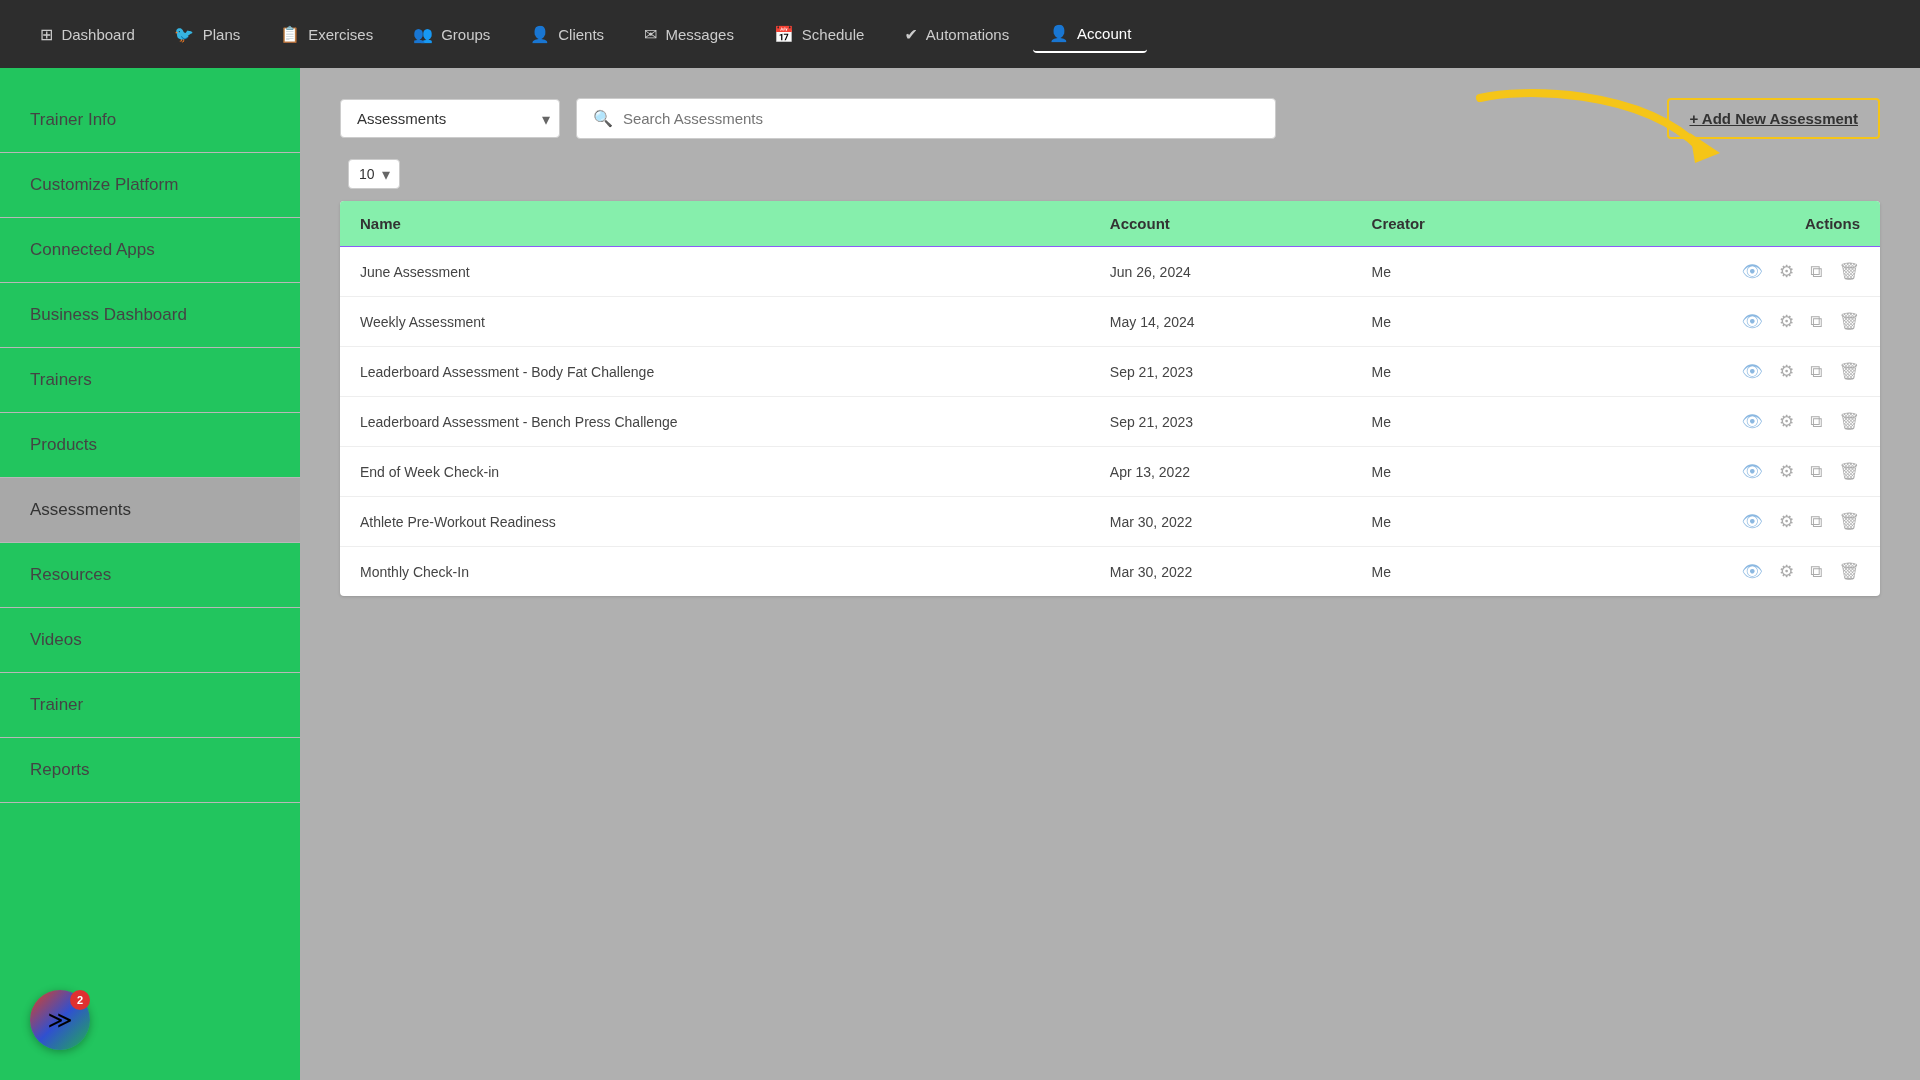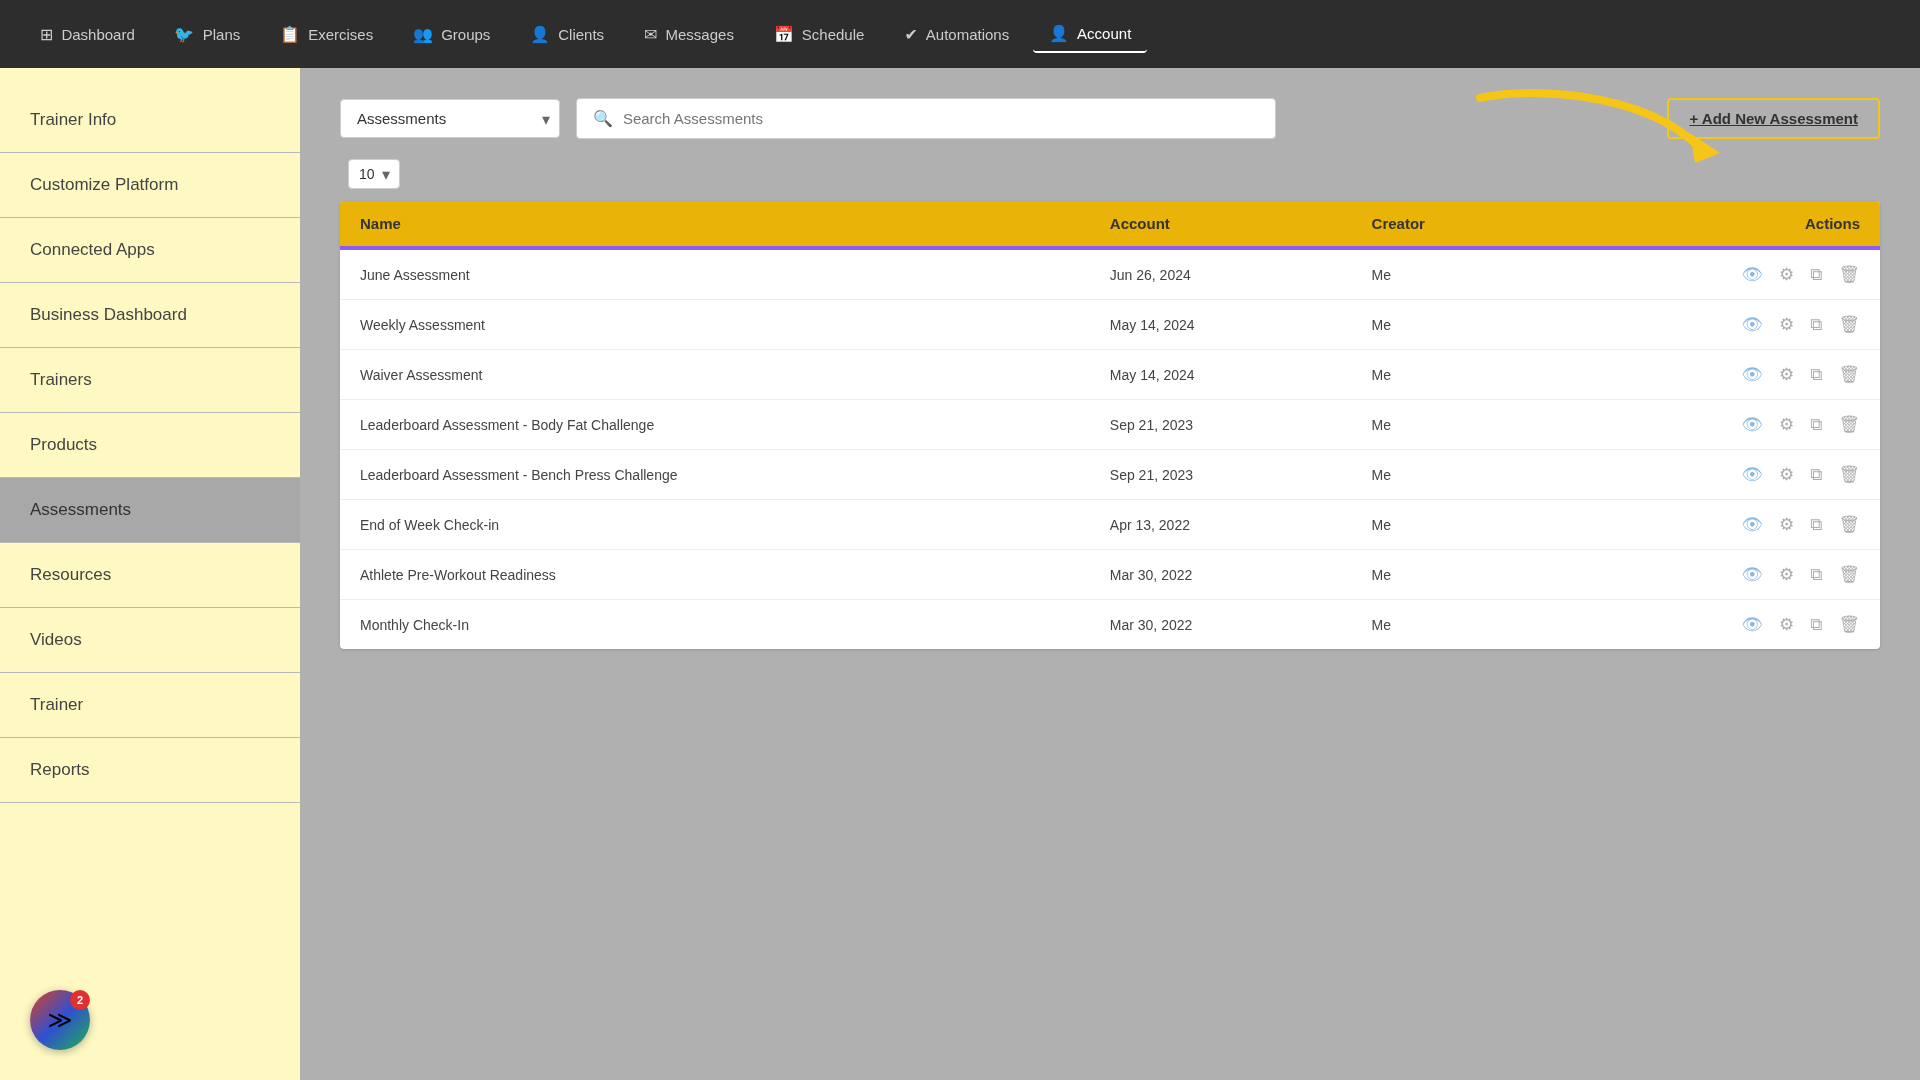--- a/index.html
+++ b/index.html
@@ -33,21 +33,21 @@
 
     
     .main-container {
       display: flex;
       min-height: calc(1080px - 68px);
     }
 
     
     .sidebar {
       width: 300px;
-      background: #fef9c3;
+      background: #22c55e;
       padding: 20px 0;
       flex-shrink: 0;
     }
     .sidebar-item {
       padding: 22px 30px;
       font-size: 17px;
       color: #444;
       cursor: pointer;
       border-bottom: 1px solid #b8b8b8;
     }
@@ -138,27 +138,27 @@
     
     .assessments-table {
       width: 100%;
       border-collapse: collapse;
       background: #fff;
       border-radius: 4px;
       overflow: hidden;
       box-shadow: 0 1px 3px rgba(0,0,0,0.15);
     }
     .assessments-table th {
-      background: #eab308;
+      background: #86efac;
       padding: 14px 20px;
       text-align: left;
       font-size: 15px;
       font-weight: 600;
       color: #333;
-      border-bottom: 4px solid #8b5cf6;
+      border-bottom: 1px solid #8b5cf6;
     }
     .assessments-table th.right { text-align: right; }
     .assessments-table td {
       padding: 14px 20px;
       font-size: 14px;
       color: #444;
       border-bottom: 1px solid #eee;
     }
     .assessments-table tr:last-child td { border-bottom: none; }
 
@@ -372,33 +372,20 @@
     <td>
       <div class="actions-cell">
         <span class="action-icon eye-icon" title="View">👁</span>
         <span class="action-icon gear-icon" title="Settings">⚙</span>
         <span class="action-icon copy-icon" title="Copy">⧉</span>
         <span class="action-icon trash-icon" title="Delete">🗑</span>
       </div>
     </td>
   </tr>
           <tr>
-    <td>Waiver Assessment</td>
-    <td>May 14, 2024</td>
-    <td>Me</td>
-    <td>
-      <div class="actions-cell">
-        <span class="action-icon eye-icon" title="View">👁</span>
-        <span class="action-icon gear-icon" title="Settings">⚙</span>
-        <span class="action-icon copy-icon" title="Copy">⧉</span>
-        <span class="action-icon trash-icon" title="Delete">🗑</span>
-      </div>
-    </td>
-  </tr>
-          <tr>
     <td>Leaderboard Assessment - Body Fat Challenge</td>
     <td>Sep 21, 2023</td>
     <td>Me</td>
     <td>
       <div class="actions-cell">
         <span class="action-icon eye-icon" title="View">👁</span>
         <span class="action-icon gear-icon" title="Settings">⚙</span>
         <span class="action-icon copy-icon" title="Copy">⧉</span>
         <span class="action-icon trash-icon" title="Delete">🗑</span>
       </div>

